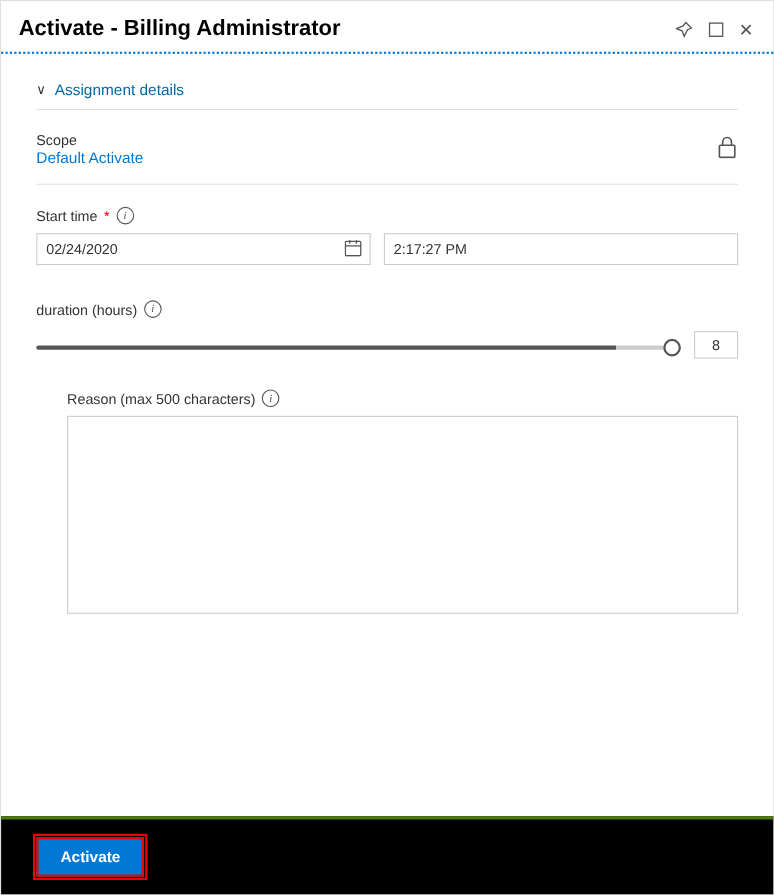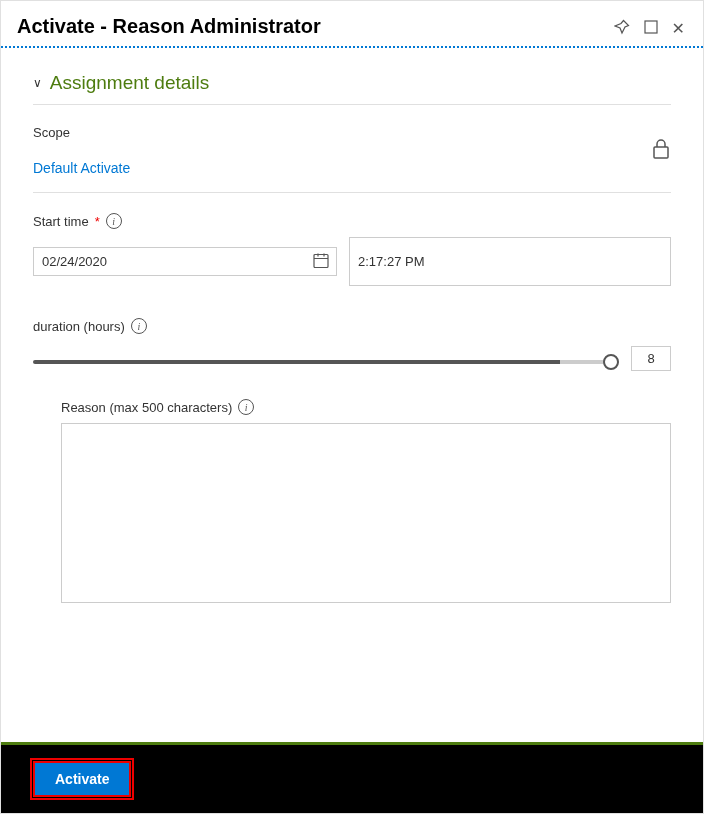--- a/index.html
+++ b/index.html
@@ -84,43 +84,43 @@
       border-bottom: 1px solid #e0e0e0;
       margin-bottom: 20px;
     }
 
     .chevron-icon {
       font-size: 12px;
       color: #333;
     }
 
     .assignment-details-label {
-      font-size: 19px;
-      color: #4d7c0f;
+      font-size: 14px;
+      color: #0369a1;
       font-weight: 400;
     }
 
     .scope-section {
       display: flex;
       justify-content: space-between;
       align-items: center;
       padding-bottom: 16px;
       border-bottom: 1px solid #e0e0e0;
       margin-bottom: 20px;
     }
 
     .scope-group {
       display: flex;
       flex-direction: column;
     }
 
     .scope-label {
       font-size: 13px;
       color: #333;
-      margin-bottom: 20px;
+      margin-bottom: 0;
     }
 
     .scope-value {
       font-size: 14px;
       color: #0078d4;
       font-weight: 400;
     }
 
     .lock-icon {
       font-size: 20px;
@@ -185,21 +185,21 @@
       right: 8px;
       top: 50%;
       transform: translateY(-50%);
       font-size: 14px;
       color: #555;
       pointer-events: none;
     }
 
     .time-input {
       flex: 1;
-      padding: 16px 8px;
+      padding: 6px 8px;
       border: 1px solid #ccc;
       font-size: 13px;
       color: #333;
       outline: none;
     }
 
     .duration-section {
       margin-bottom: 28px;
       margin-top: 32px;
     }
@@ -312,21 +312,21 @@
       outline-offset: 1px;
     }
   </style>
 </head>
 <body>
 
 <div class="panel">
 
   <div class="header">
     <div class="header-title-area">
-      <span class="header-title">Activate - Reason Administrator</span>
+      <span class="header-title">Activate - Billing Administrator</span>
     </div>
     <div class="header-icons">
       <button class="header-icon-btn">
         <svg width="16" height="16" viewBox="0 0 16 16" fill="none" xmlns="http://www.w3.org/2000/svg">
           <path d="M9.5 1.5L14.5 6.5L11 8L8 14L6 9L1 7L7 4.5L9.5 1.5Z" stroke="#555" stroke-width="1.2" fill="none"></path>
         </svg>
       </button>
       <button class="header-icon-btn">
         <svg width="14" height="14" viewBox="0 0 14 14" fill="none" xmlns="http://www.w3.org/2000/svg">
           <rect x="1" y="1" width="12" height="12" stroke="#555" stroke-width="1.2" fill="none"></rect>

